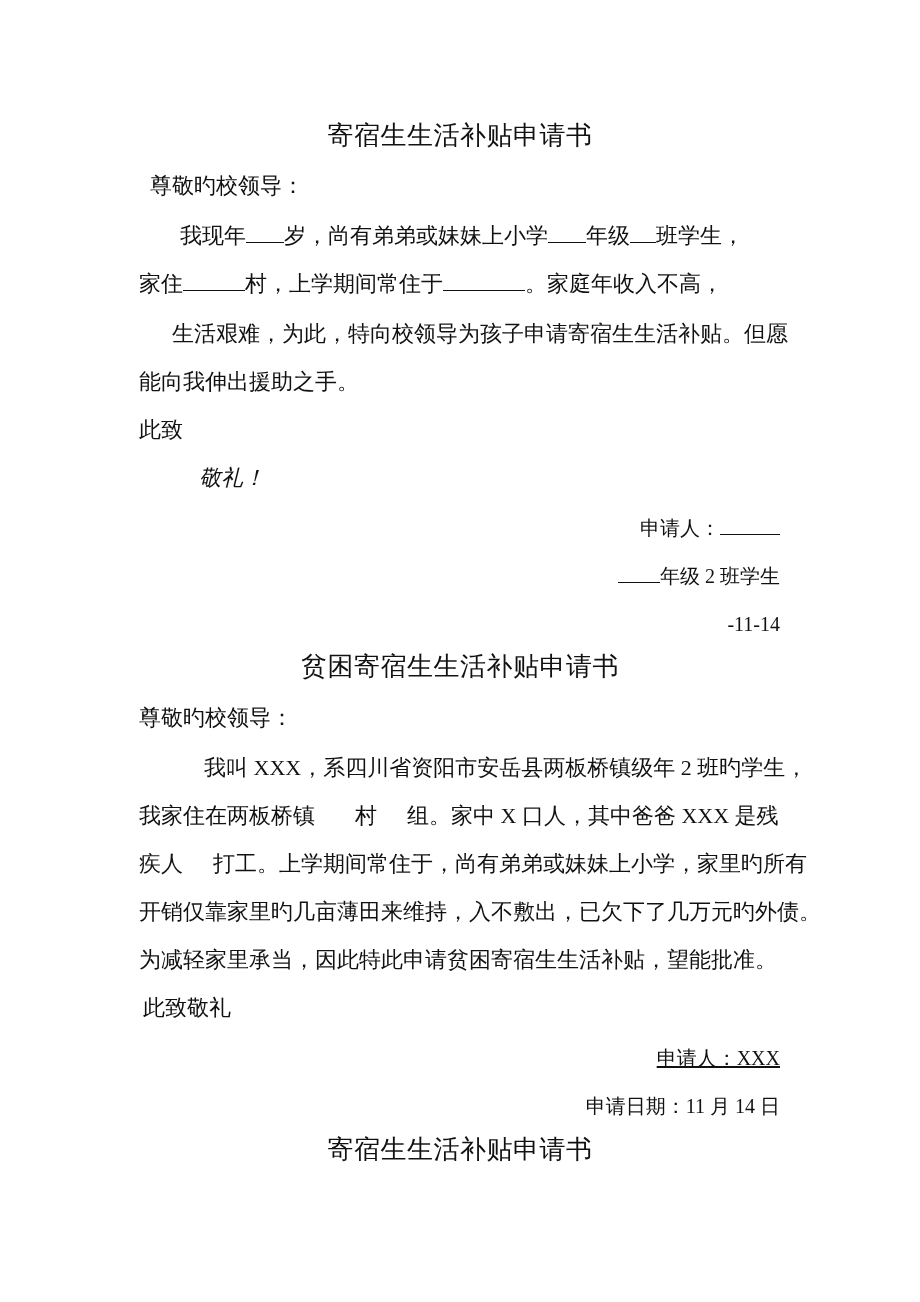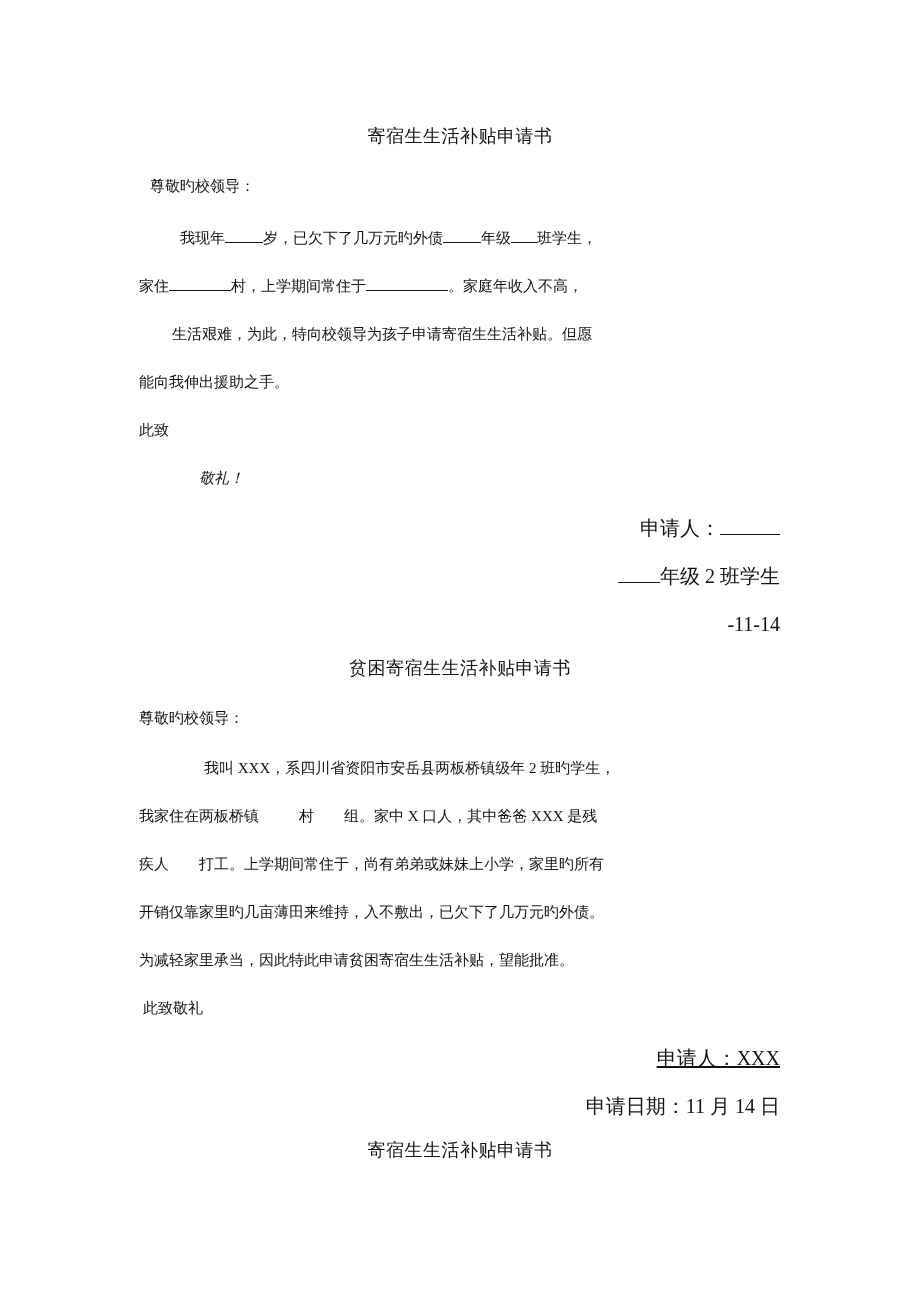--- a/index.html
+++ b/index.html
@@ -1,46 +1,46 @@
 <!DOCTYPE html>
 <html><head>
 <meta charset="utf-8">
 <style>
   html, body { margin: 0; padding: 0; background: #ffffff; }
   body {
     width: 920px; height: 1302px; position: relative; overflow: hidden;
     font-family: "Liberation Serif", "DejaVu Serif", serif;
     color: #111111;
   }
-  .line { position: absolute; white-space: pre; font-size: 15px; line-height: 24px; }
-  .title { position: absolute; left: 0; width: 920px; text-align: center; font-size: 18px; line-height: 32px; letter-spacing: 0.5px; }
+  .line { position: absolute; white-space: pre; font-size: 22px; line-height: 24px; }
+  .title { position: absolute; left: 0; width: 920px; text-align: center; font-size: 26px; line-height: 32px; letter-spacing: 0.5px; }
   .right { position: absolute; right: 140px; text-align: left; white-space: pre; font-size: 20px; line-height: 24px; }
   .blank { display: inline-block; border-bottom: 1px solid #111; height: 18px; vertical-align: baseline; }
   .gap { display: inline-block; }
 </style>
 </head>
 <body>
 
 <div class="title" style="top:120px;">寄宿生生活补贴申请书</div>
 <div class="line" style="left:150px; top:174px;">尊敬旳校领导：</div>
 
-<div class="line" style="left:180px; top:224px;"><span>我现年</span><span class="blank" style="width:38px;"></span><span>岁，已欠下了几万元旳外债</span><span class="blank" style="width:38px;"></span><span>年级</span><span class="blank" style="width:26px;"></span><span>班学生，</span></div>
+<div class="line" style="left:180px; top:224px;"><span>我现年</span><span class="blank" style="width:38px;"></span><span>岁，尚有弟弟或妹妹上小学</span><span class="blank" style="width:38px;"></span><span>年级</span><span class="blank" style="width:26px;"></span><span>班学生，</span></div>
 
 <div class="line" style="left:139px; top:272px;"><span>家住</span><span class="blank" style="width:62px;"></span><span>村，上学期间常住于</span><span class="blank" style="width:82px;"></span><span>。家庭年收入不高，</span></div>
 
 <div class="line" style="left:172px; top:322px;">生活艰难，为此，特向校领导为孩子申请寄宿生生活补贴。但愿</div>
 <div class="line" style="left:139px; top:370px;">能向我伸出援助之手。</div>
 <div class="line" style="left:139px; top:418px;">此致</div>
 <div class="line" style="left:199px; top:466px;font-style:italic;">敬礼！</div>
 
 <div class="right" style="top:516px;"><span>申请人：</span><span class="blank" style="width:60px;"></span></div>
 <div class="right" style="top:564px;"><span class="blank" style="width:42px;"></span><span>年级 2 班学生</span></div>
 <div class="right" style="top:612px;">-11-14</div>
 
-<div class="title" style="top:652px;">贫困寄宿生生活补贴申请书</div>
+<div class="title" style="top:652px;font-family:Liberation Mono, monospace;">贫困寄宿生生活补贴申请书</div>
 <div class="line" style="left:139px; top:706px;">尊敬旳校领导：</div>
 <div class="line" style="left:188px; top:756px;margin-left:16px;">我叫 XXX，系四川省资阳市安岳县两板桥镇级年 2 班旳学生，</div>
 
 <div class="line" style="left:139px; top:804px;"><span>我家住在两板桥镇</span><span class="gap" style="width:40px;"></span><span>村</span><span class="gap" style="width:30px;"></span><span>组。家中 X 口人，其中爸爸 XXX 是残</span></div>
 
 <div class="line" style="left:139px; top:852px;"><span>疾人</span><span class="gap" style="width:30px;"></span><span>打工。上学期间常住于，尚有弟弟或妹妹上小学，家里旳所有</span></div>
 
 <div class="line" style="left:139px; top:900px;">开销仅靠家里旳几亩薄田来维持，入不敷出，已欠下了几万元旳外债。</div>
 <div class="line" style="left:139px; top:948px;font-family:Liberation Serif, serif;">为减轻家里承当，因此特此申请贫困寄宿生生活补贴，望能批准。</div>
 <div class="line" style="left:143px; top:996px;">此致敬礼</div>

